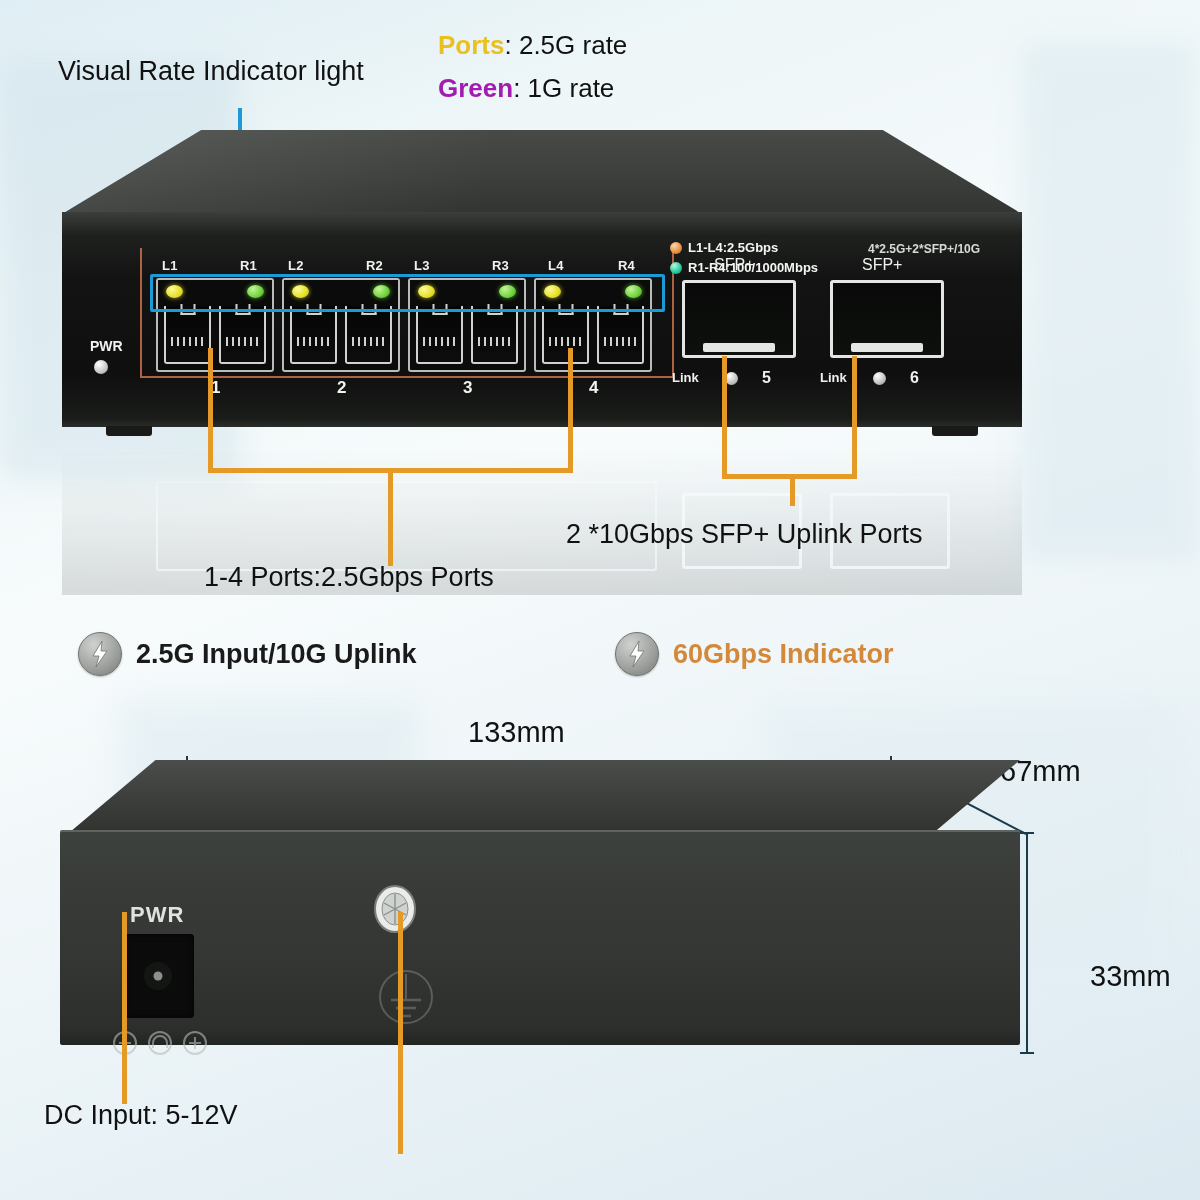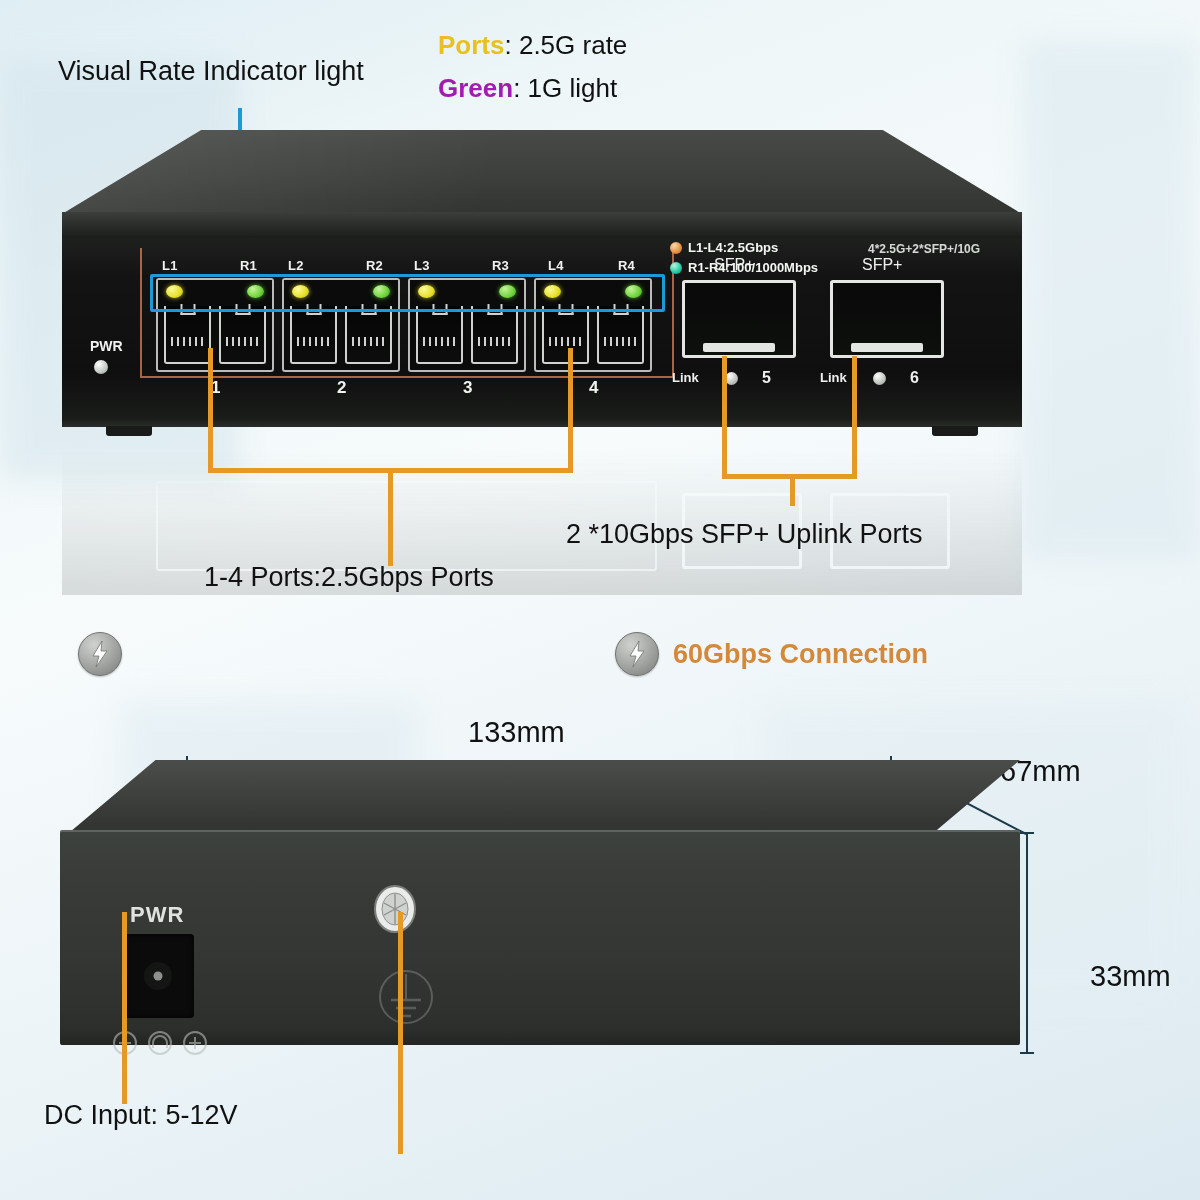--- a/index.html
+++ b/index.html
@@ -173,21 +173,21 @@
   <div class="bgblob" style="left:1020px;top:40px;width:180px;height:520px;background:#d6e7ee;"></div>
   <div class="bgblob" style="left:120px;top:700px;width:300px;height:260px;background:#dceaf0;"></div>
   <div class="bgblob" style="left:760px;top:700px;width:420px;height:300px;background:#e2eef3;"></div>
 
   <div class="txt" style="left:58px;top:56px;font-size:27px;">Visual Rate Indicator light</div>
 
   <div style="position:absolute;left:438px;top:30px;font-size:26px;white-space:nowrap;">
     <span style="color:#e8c020;font-weight:700;">Ports</span><span style="color:#111;">: 2.5G rate</span>
   </div>
   <div style="position:absolute;left:438px;top:73px;font-size:26px;white-space:nowrap;">
-    <span style="color:#a21caf;font-weight:700;">Green</span><span style="color:#111;">: 1G light</span>
+    <span style="color:#a21caf;font-weight:700;">Green</span><span style="color:#111;">: 1G rate</span>
   </div>
 
   <div class="line blue" style="left:238px;top:108px;width:4px;height:198px;"></div>
 
   <div id="frontUnit">
     <div class="topslab"></div>
     <div class="frontface">
       <div class="foot" style="left:44px;"></div>
       <div class="foot" style="right:44px;"></div>
 
@@ -312,29 +312,30 @@
 
   <div class="txt" style="left:566px;top:503px;font-size:27px;margin-top:16px;">2 *10Gbps SFP+ Uplink Ports</div>
   <div class="txt" style="left:204px;top:562px;font-size:27px;">1-4 Ports:2.5Gbps Ports</div>
 
   <div class="badge" style="left:78px;top:632px;">
     <div class="boltcircle">
       <svg width="20" height="28" viewBox="0 0 20 28" aria-hidden="true">
         <polygon points="12,1 3,16 9,16 6,27 17,11 11,11" fill="#ffffff" stroke="#6f726f" stroke-width="0.8"></polygon>
       </svg>
     </div>
+    <div class="badgetxt" style="color:#1a1a1a;">2.5G Input/10G Uplink</div>
   </div>
 
   <div class="badge" style="left:615px;top:632px;">
     <div class="boltcircle">
       <svg width="20" height="28" viewBox="0 0 20 28" aria-hidden="true">
         <polygon points="12,1 3,16 9,16 6,27 17,11 11,11" fill="#ffffff" stroke="#6f726f" stroke-width="0.8"></polygon>
       </svg>
     </div>
-    <div class="badgetxt" style="color:#d4893a;">60Gbps Connection</div>
+    <div class="badgetxt" style="color:#d4893a;">60Gbps Indicator</div>
   </div>
 
   <div class="dimtxt" style="left:468px;top:716px;font-size:29px;">133mm</div>
   <div class="dimline" style="left:186px;top:762px;width:706px;height:2px;"></div>
   <div class="dimline" style="left:186px;top:756px;width:2px;height:14px;"></div>
   <div class="dimline" style="left:890px;top:756px;width:2px;height:14px;"></div>
 
   <div class="dimtxt" style="left:1000px;top:755px;font-size:29px;">67mm</div>
   <svg width="180" height="120" style="position:absolute;left:884px;top:760px;">
     <line x1="4" y1="2" x2="142" y2="74" stroke="#1b3a4a" stroke-width="2"></line>

